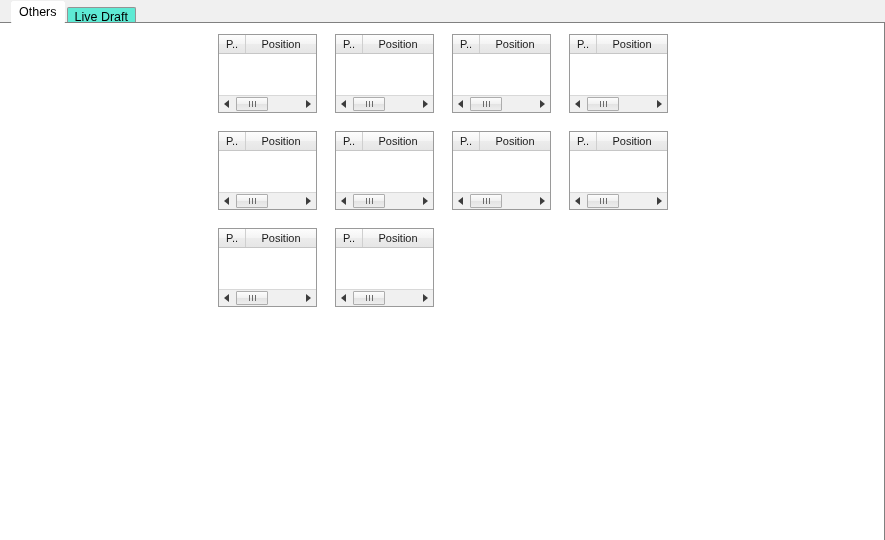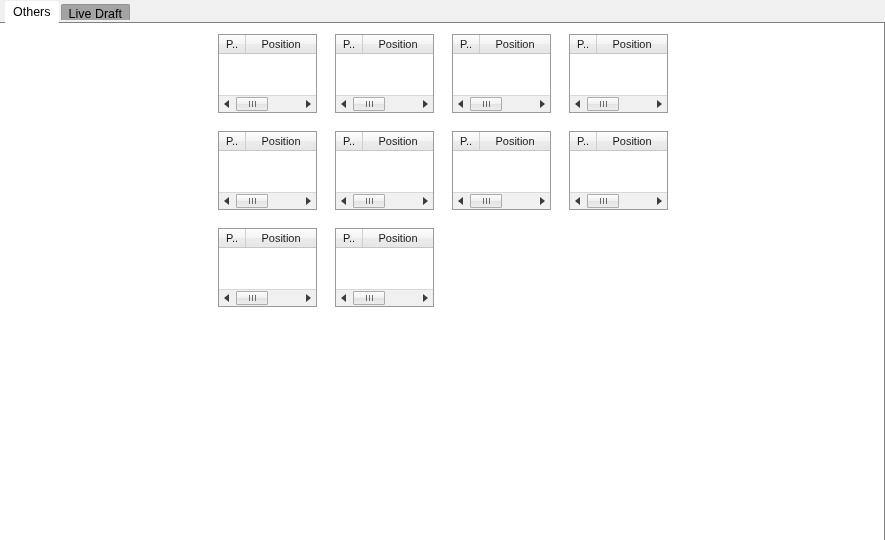--- a/index.html
+++ b/index.html
@@ -19,22 +19,22 @@
   }
 
   
   .tabbar {
     position: absolute;
     left: 0; top: 0;
     width: 885px;
     height: 23px;
     background: #f0f0f0;
     display: flex;
-    align-items: center;
-    padding-left: 5px;
+    align-items: flex-end;
+    padding-left: 11px;
   }
   .tab {
     height: 21px;
     line-height: 20px;
     font-size: 12.5px;
     color: #000000;
     padding: 0 7px 0 7px;
     white-space: nowrap;
     cursor: default;
     user-select: none;
@@ -47,21 +47,21 @@
     line-height: 21px;
     border-top-left-radius: 2px;
     border-top-right-radius: 2px;
     position: relative;
     z-index: 3;
     border-top-color: #ffffff;
     border-left-color: #ffffff;
     border-right-color: #ffffff;
   }
   .tab.unselected {
-    background: #a3a3a3;
+    background: #5eead4;
     border: 1px solid #949494;
     border-bottom: none;
     border-top-left-radius: 2px;
     border-top-right-radius: 2px;
     margin-left: 2px;
     height: 16px;
     line-height: 19px;
   }
 
   

